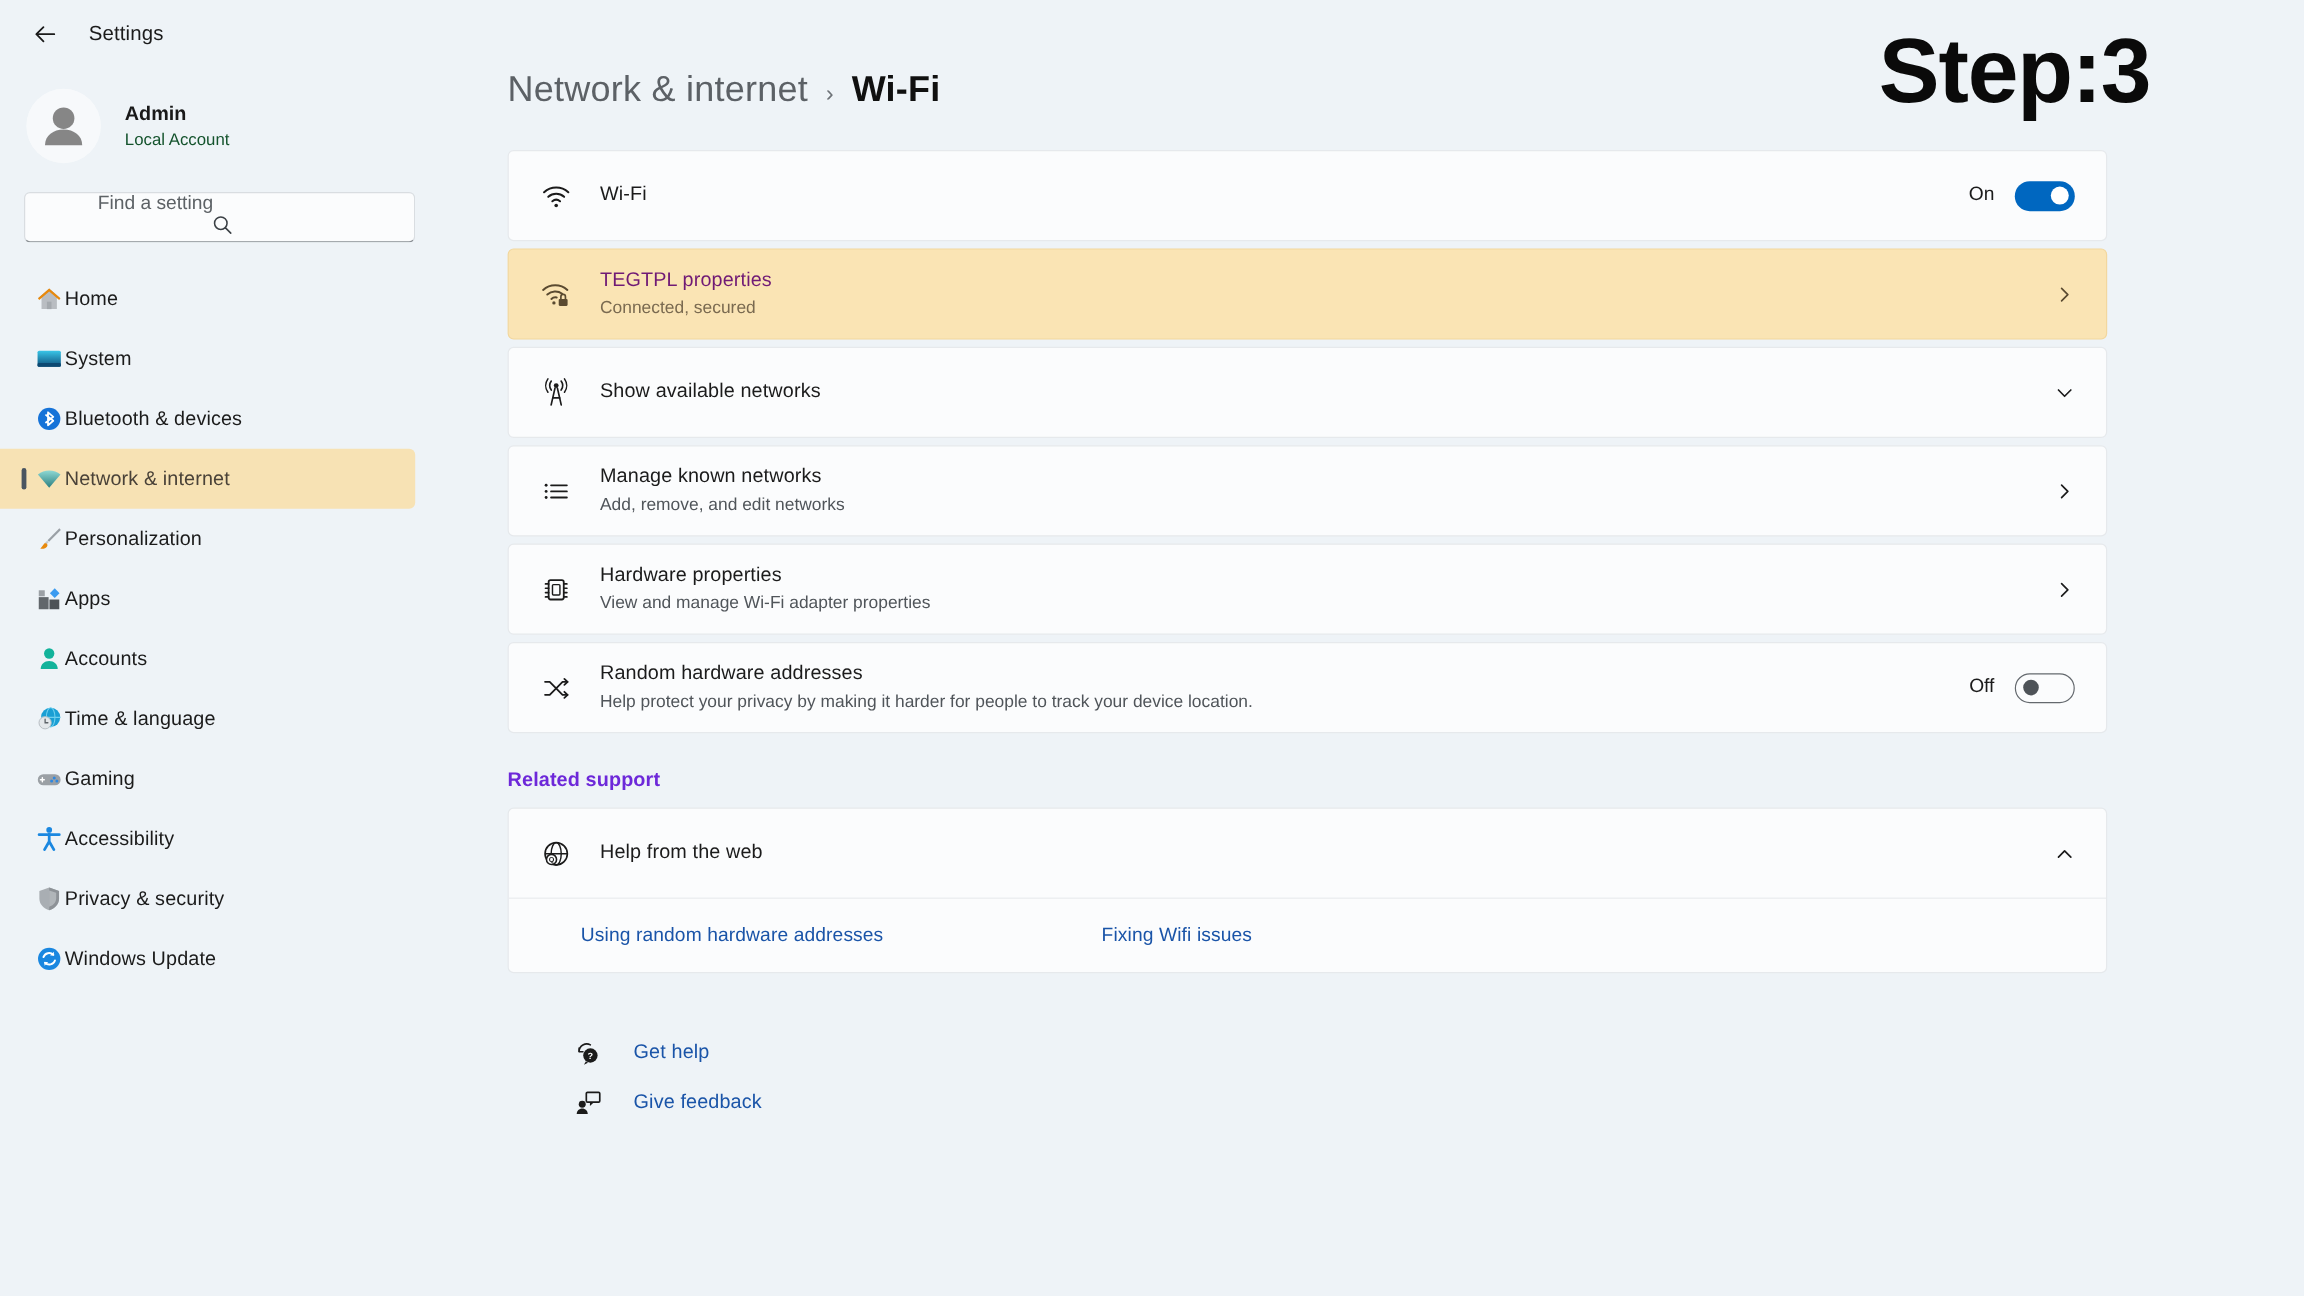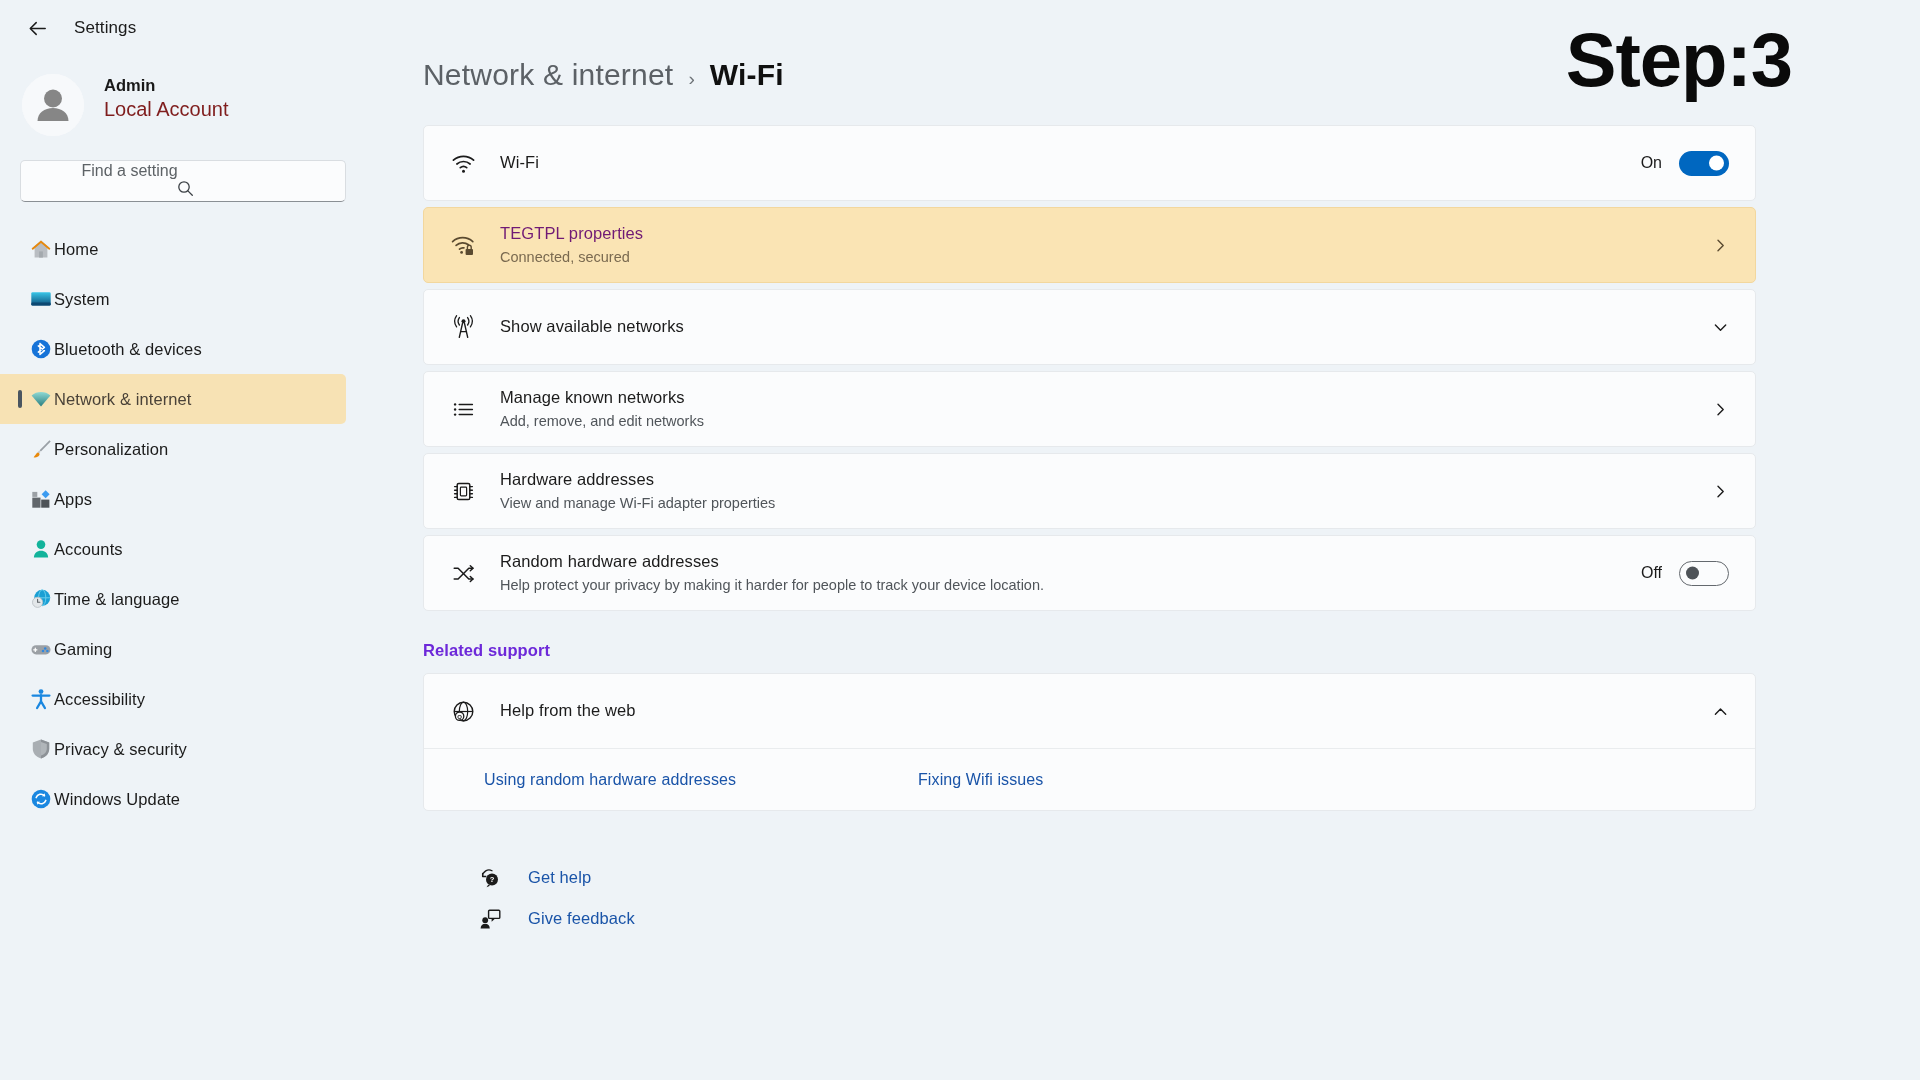--- a/index.html
+++ b/index.html
@@ -15,28 +15,28 @@
   
   .sidebar { width:368px; height:100%; flex:0 0 368px; padding-left:0; position:relative; }
   .titlebar { display:flex; align-items:center; height:56px; padding-left:18px; gap:18px; }
   .backbtn {
     width:38px; height:38px; display:flex; align-items:center; justify-content:center;
     border-radius:5px; cursor:default;
   }
   .backbtn svg { display:block; }
   .app-title { font-size:17px; color:#1b1b1b; letter-spacing:.1px; }
 
-  .profile { display:flex; gap:20px; padding:18px 0 14px 22px; }
+  .profile { display:flex; align-items:center; gap:20px; padding:18px 0 14px 22px; }
   .avatar {
     width:62px; height:62px; border-radius:50%; background:#f7f9fb;
     display:flex; align-items:center; justify-content:center; flex:0 0 62px;
   }
   .avatar svg { display:block; }
   .pname { font-size:16.5px; font-weight:bold; color:#191919; line-height:1.35; }
-  .psub  { font-size:20px; color:#7f1d1d; line-height:1.35; }
+  .psub  { font-size:14px; color:#14532d; line-height:1.35; }
 
   .searchwrap { padding:10px 22px 0 20px; }
   .searchbox {
     height:42px; background:#fbfcfd; border:1px solid #d9dde1; border-bottom-color:#8a8f94;
     border-radius:5px; display:flex; align-items:center; padding:0 12px 0 16px;flex-direction:column;
   }
   .searchbox input {
     flex:1; border:0; outline:0; background:transparent;
     font-family:"Liberation Sans", sans-serif; font-size:16px; color:#1b1b1b;
   }
@@ -408,21 +408,21 @@
       <div class="card">
         <div class="row tall">
           <span class="rowicon">
             <svg width="27" height="27" viewBox="0 0 27 27">
               <rect x="7.2" y="5.4" width="12.6" height="16.2" rx="1.6" fill="none" stroke="#1b1b1b" stroke-width="1.5"></rect>
               <rect x="10.4" y="9.2" width="6.2" height="8.6" rx="0.8" fill="none" stroke="#1b1b1b" stroke-width="1.2"></rect>
               <path d="M4.6 8.6h2.6M4.6 12.2h2.6M4.6 15.8h2.6M4.6 19.4h2.6M19.8 8.6h2.6M19.8 12.2h2.6M19.8 15.8h2.6M19.8 19.4h2.6" stroke="#1b1b1b" stroke-width="1.4" stroke-linecap="round"></path>
             </svg>
           </span>
           <div class="rowtext">
-            <div class="rowtitle">Hardware addresses</div>
+            <div class="rowtitle">Hardware properties</div>
             <div class="rowsub">View and manage Wi-Fi adapter properties</div>
           </div>
           <span class="chev">
             <svg width="17" height="17" viewBox="0 0 17 17">
               <path d="M6 3.3 11.2 8.5 6 13.7" fill="none" stroke="#1b1b1b" stroke-width="1.4" stroke-linecap="round" stroke-linejoin="round"></path>
             </svg>
           </span>
         </div>
       </div>
 

